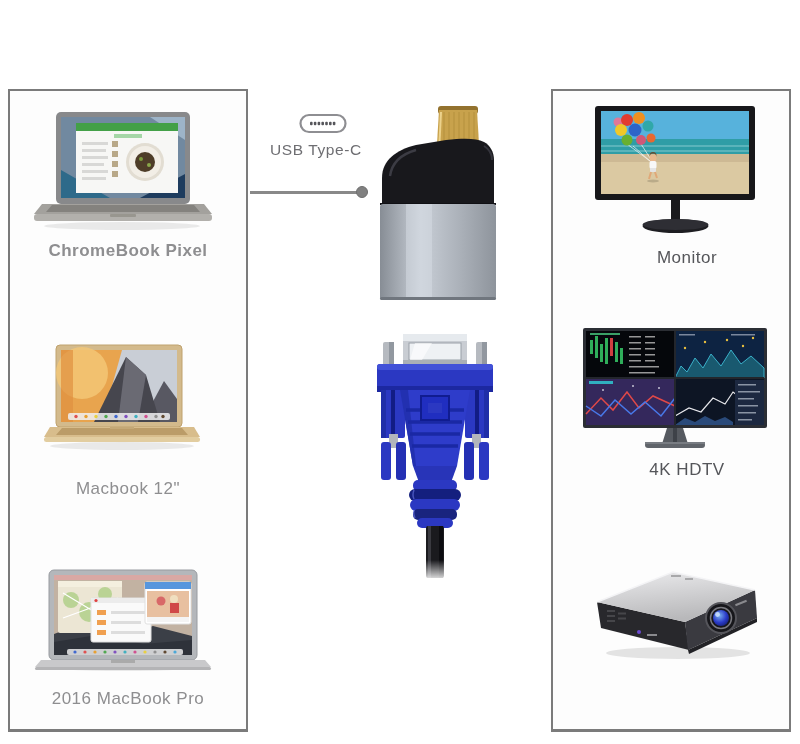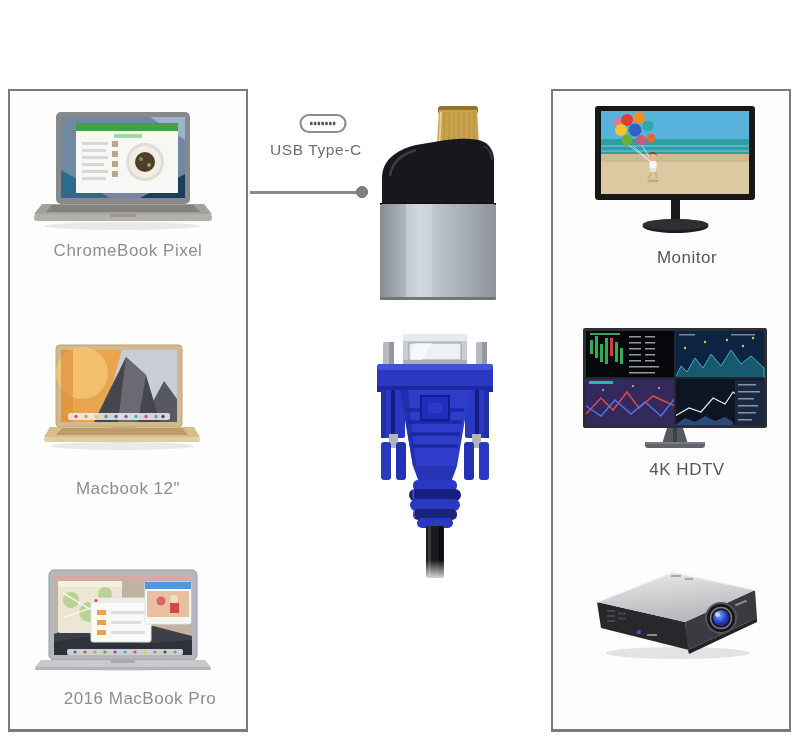--- a/index.html
+++ b/index.html
@@ -58,21 +58,21 @@
       <circle cx="115" cy="52" r="16" fill="#f2eee6"></circle>
       <circle cx="115" cy="52" r="10" fill="#4e3d28"></circle>
       <circle cx="111" cy="49" r="2" fill="#7a9a3a"></circle>
         <circle cx="119" cy="55" r="2" fill="#8aa84a"></circle>
       <polygon points="12,94 174,94 182,104 4,104" fill="#a3a19d"></polygon>
       <polygon points="22,95 164,95 170,102 16,102" fill="#84827e"></polygon>
       <rect x="4" y="104" width="178" height="7" rx="3" fill="#b2b0ac"></rect>
       <rect x="80" y="104" width="26" height="3" rx="1" fill="#98968f"></rect>
     </svg>
   </figure>
-  <figcaption class="lbl lbl-left" style="left:8px;top:241px;width:240px;">ChromeBook Pixel</figcaption>
+  <figcaption class="lbl lbl-left" style="left:8px;top:241px;width:240px;font-weight:bold;">ChromeBook Pixel</figcaption>
 
   <figure class="dev" style="left:42px;top:343px;">
     <svg width="160" height="108" viewBox="0 0 160 108">
       <ellipse cx="80" cy="103" rx="72" ry="4" fill="#000" opacity="0.08"></ellipse>
       <rect x="14" y="2" width="126" height="82" rx="4" fill="#d3ba8c" stroke="#bfa26e"></rect>
       <rect x="19" y="7" width="116" height="72" fill="#c9ced6"></rect>
       <polygon points="19,7 80,7 60,79 19,79" fill="#e8a44e"></polygon>
       <circle cx="40" cy="30" r="26" fill="#f4c878" opacity="0.8"></circle>
       <rect x="19" y="7" width="12" height="72" fill="#e09040" opacity="0.7"></rect>
       <polygon points="100,79 122,38 135,56 135,79" fill="#585862"></polygon>
@@ -145,21 +145,21 @@
           <circle cx="112" cy="84" r="1.6" fill="#e8d040"></circle>
         <circle cx="122" cy="84" r="1.6" fill="#909090"></circle>
           <circle cx="132" cy="84" r="1.6" fill="#604830"></circle>
         <circle cx="142" cy="84" r="1.6" fill="#4aa8d8"></circle>
       </g>
       <polygon points="8,92 172,92 178,99 2,99" fill="#c9c9cb"></polygon>
       <rect x="78" y="92" width="24" height="3" fill="#aaaaaa"></rect>
       <rect x="2" y="99" width="176" height="3" rx="1.5" fill="#b4b4b6"></rect>
     </svg>
   </figure>
-  <figcaption class="lbl lbl-left" style="left:20px;top:689px;width:240px;">2016 MacBook Pro</figcaption>
+  <figcaption class="lbl lbl-left" style="left:8px;top:689px;width:240px;">2016 MacBook Pro</figcaption>
 
   <figure class="dev" style="left:593px;top:106px;">
     <svg width="165" height="130" viewBox="0 0 165 130">
       <rect x="2" y="0" width="160" height="94" rx="3" fill="#17171a"></rect>
       <rect x="8" y="5" width="148" height="30" fill="#57b2dc"></rect>
       <rect x="8" y="33" width="148" height="16" fill="#2f9da6"></rect>
       <path d="M8,40 h148 M8,45 h148" stroke="#bfe8ea" stroke-width="1" opacity="0.6"></path>
       <rect x="8" y="48" width="148" height="40" fill="#dbc9a2"></rect>
       <rect x="8" y="48" width="148" height="8" fill="#cdb994"></rect>
       <path d="M40,40 L58,56 M34,38 L57,55 M48,38 L59,55" stroke="#ffffff" stroke-width="0.8" opacity="0.8"></path>

